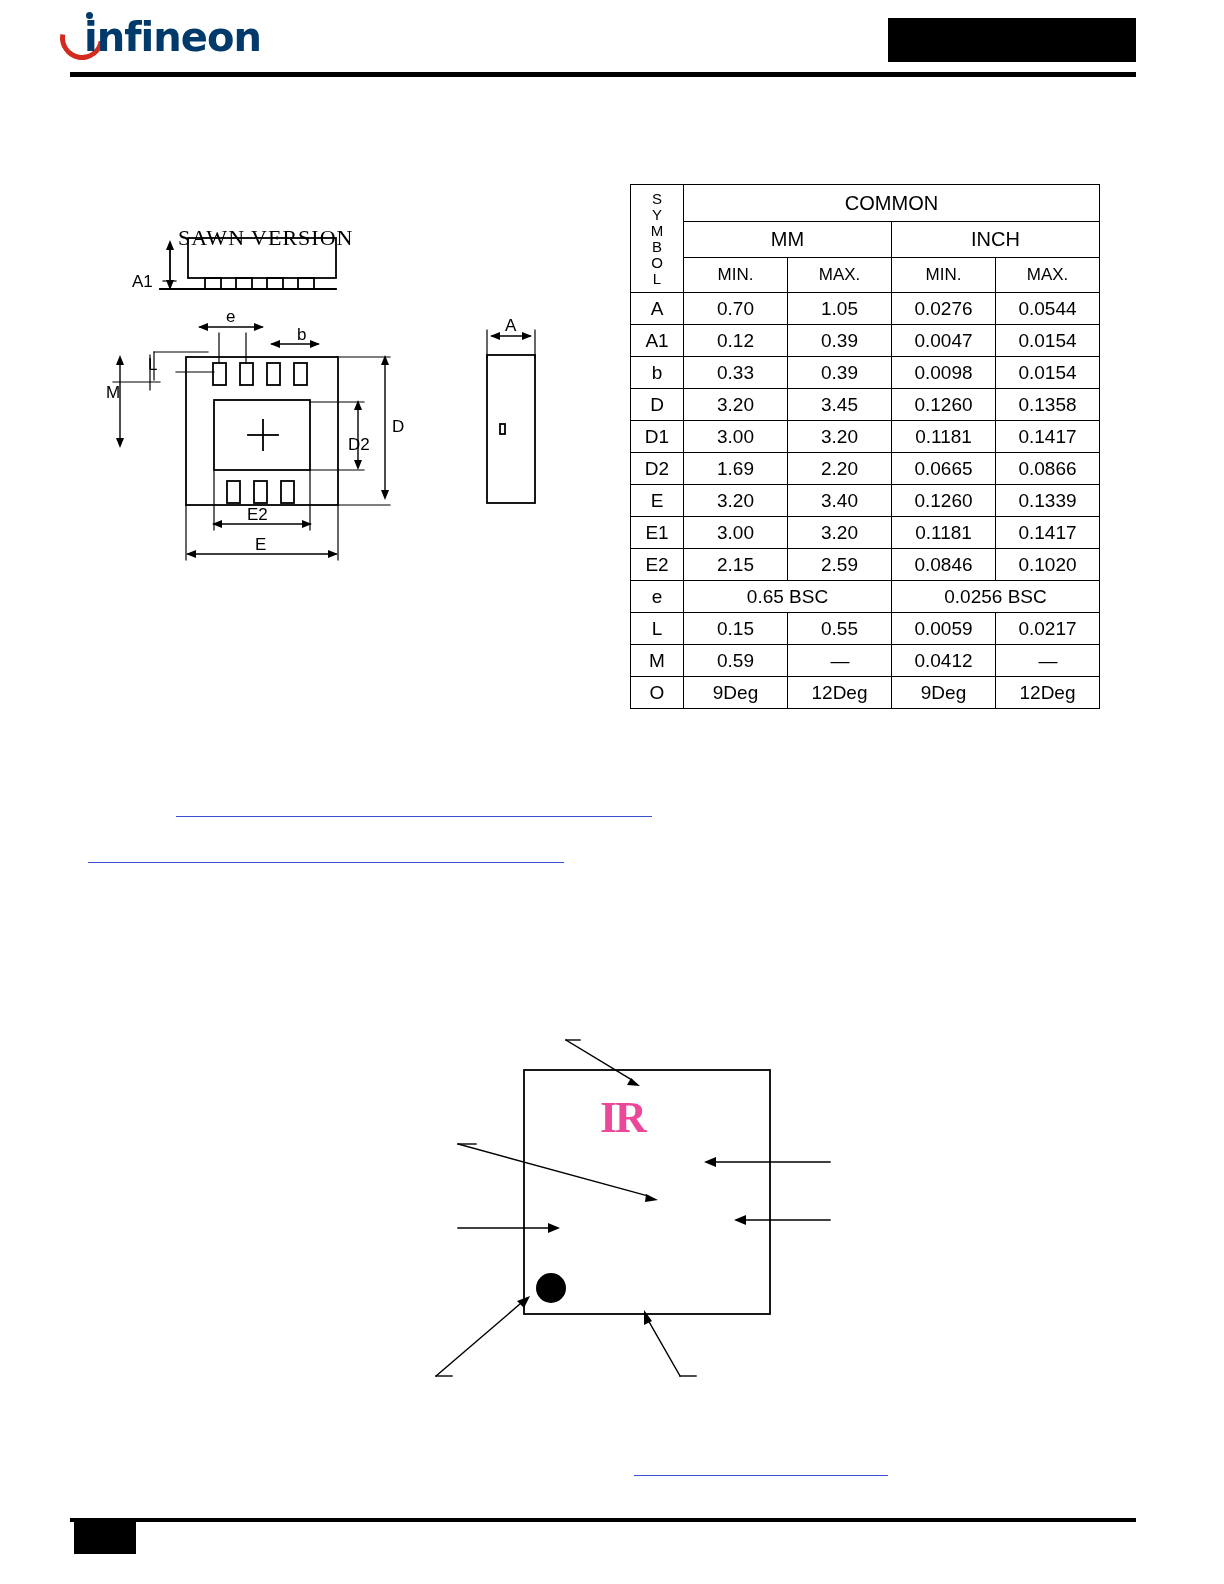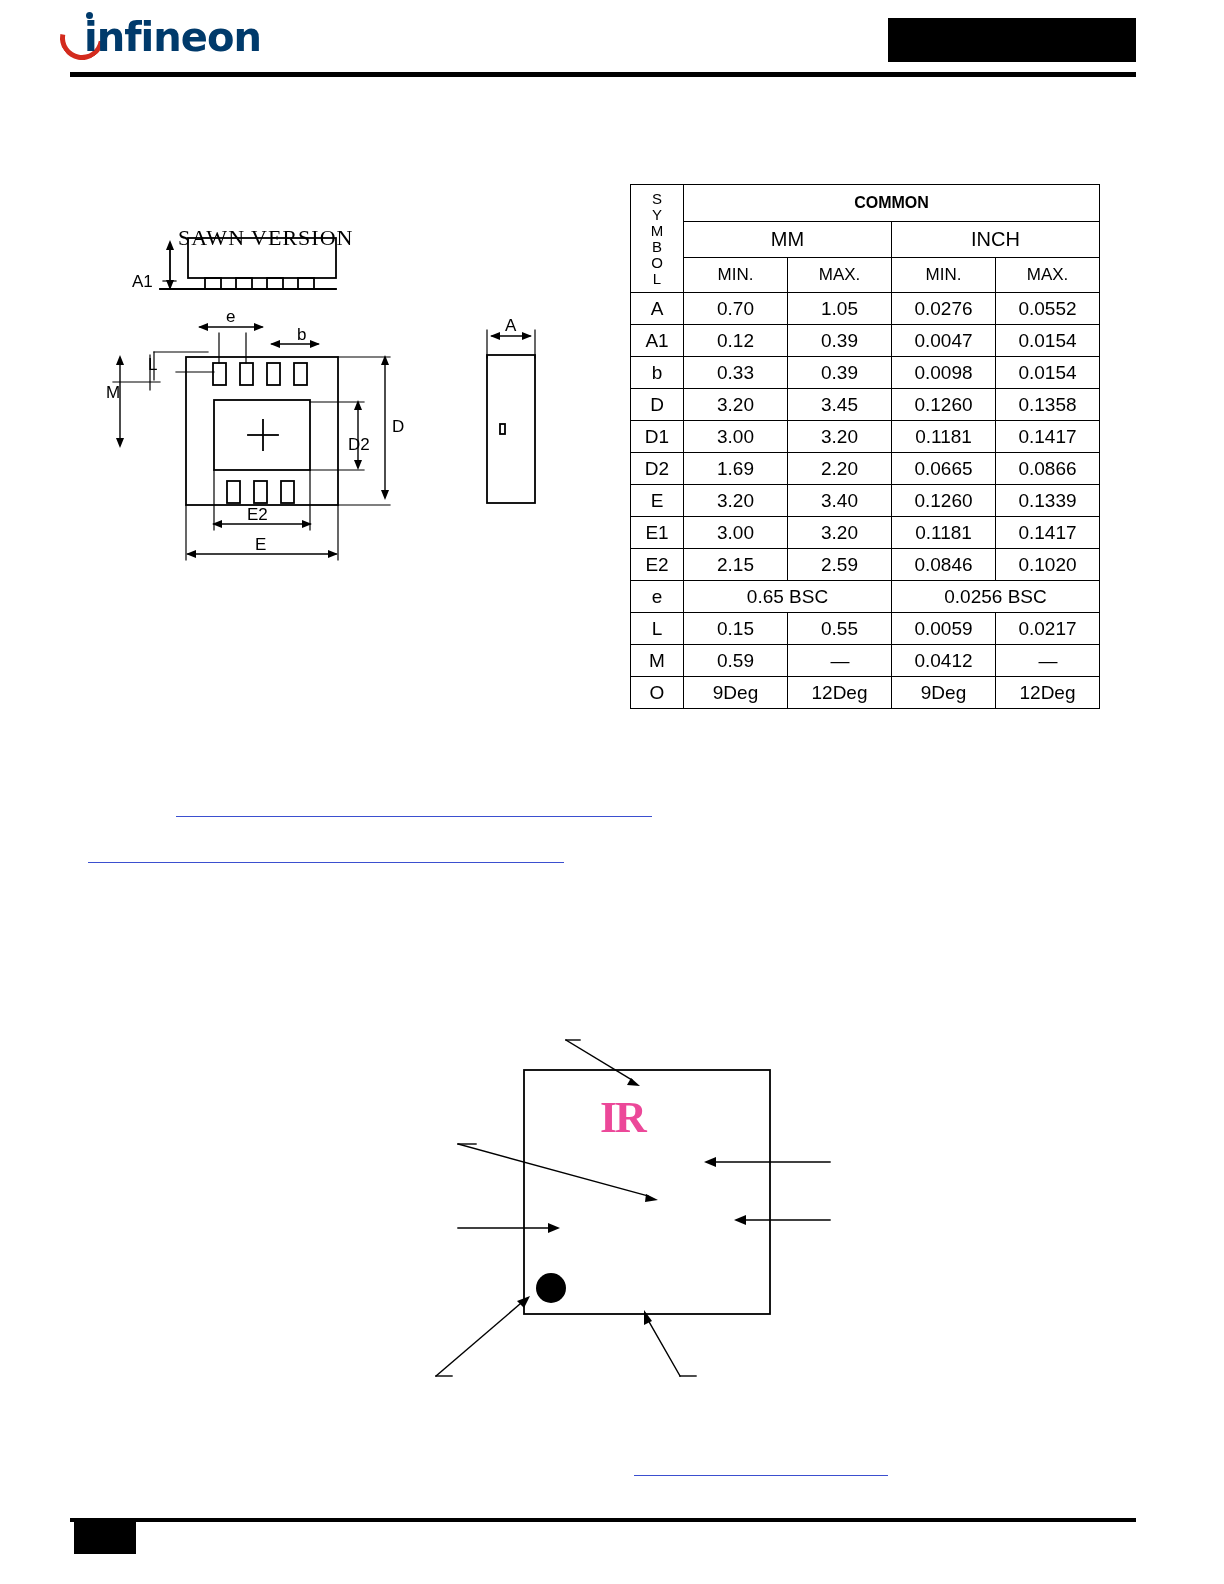--- a/index.html
+++ b/index.html
@@ -105,21 +105,21 @@
     width: 52px;
   }
   .dim-table .valcell {
     width: 103px;
   }
   .sym-vertical {
     font-size: 15px;
     line-height: 16px;
     letter-spacing: 0;
   }
-  .dim-table .hdr-common { height: 36px; font-size: 16px; font-weight: bold; }
+  .dim-table .hdr-common { height: 36px; font-size: 20px; }
   .dim-table .hdr-unit { height: 35px; font-size: 20px; }
   .dim-table .hdr-minmax { height: 34px; font-size: 17px; }
   .dash { font-size: 19px; letter-spacing: -1px; }
 
   
   .link {
     position: absolute;
     border-bottom: 1.5px solid #3b4fcf;
     height: 1px;
   }
@@ -319,21 +319,21 @@
       <td class="valcell hdr-minmax">MAX.</td>
       <td class="valcell hdr-minmax">MIN.</td>
       <td class="valcell hdr-minmax">MAX.</td>
     </tr>
 
     <tr>
       <td class="symcell">A</td>
       <td class="valcell">0.70</td>
       <td class="valcell">1.05</td>
       <td class="valcell">0.0276</td>
-      <td class="valcell">0.0552</td>
+      <td class="valcell">0.0544</td>
     </tr>
     <tr>
       <td class="symcell">A1</td>
       <td class="valcell">0.12</td>
       <td class="valcell">0.39</td>
       <td class="valcell">0.0047</td>
       <td class="valcell">0.0154</td>
     </tr>
     <tr>
       <td class="symcell">b</td>

